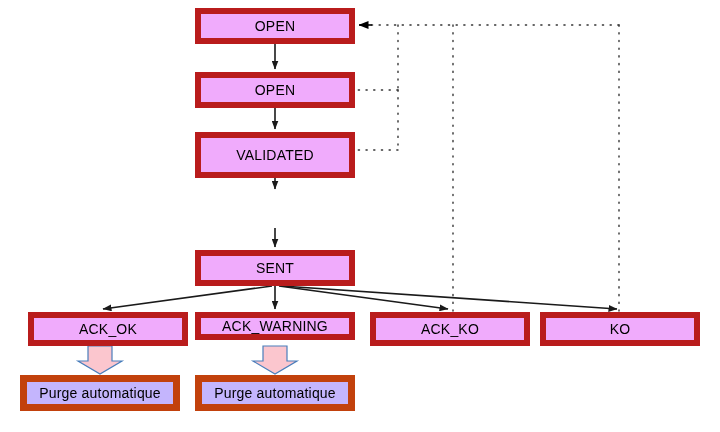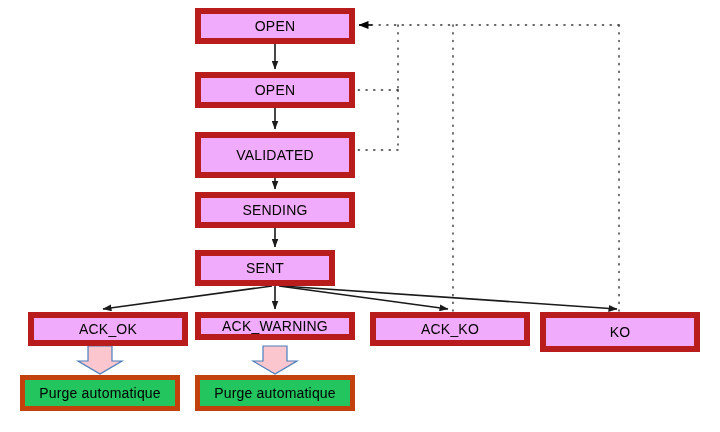--- a/index.html
+++ b/index.html
@@ -39,22 +39,22 @@
     line-height: 1;
     color: #000000;
     letter-spacing: 0.2px;
     white-space: nowrap;
   }
   .node-state {
     background: #f0abfc;
     border: 6px solid #b91c1c;
   }
   .node-purge {
-    background: #22c55e;
-    border: 5px solid #c2410c;
+    background: #c4b5fd;
+    border: 7px solid #c2410c;
   }
 </style>
 </head>
 <body>
 
 <div id="canvas">
 
   <svg id="edges" viewBox="0 0 720 432" width="720" height="432" xmlns="http://www.w3.org/2000/svg">
     <defs>
       <marker id="arrowhead" markerWidth="9" markerHeight="7" refX="8.5" refY="3.5" orient="auto" markerUnits="userSpaceOnUse">
@@ -129,41 +129,38 @@
   </div>
 
   <div class="node node-state" style="left:195px; top:72px; width:160px; height:36px;">
     <span>OPEN</span>
   </div>
 
   <div class="node node-state" style="left:195px; top:132px; width:160px; height:46px;">
     <span>VALIDATED</span>
   </div>
 
-  <div class="node node-state" style="left:195px; top:192px; width:160px; height:36px;">
-    <span>SENDING</span>
-  </div>
 
-  <div class="node node-state" style="left:195px; top:250px; width:140px; height:36px;">
+  <div class="node node-state" style="left:195px; top:250px; width:160px; height:36px;">
     <span>SENT</span>
   </div>
 
   <div class="node node-state" style="left:20px; top:312px; width:160px; height:34px;margin-left:8px;">
     <span>ACK_OK</span>
   </div>
 
   <div class="node node-state" style="left:195px; top:312px; width:160px; height:28px;">
     <span>ACK_WARNING</span>
   </div>
 
   <div class="node node-state" style="left:370px; top:312px; width:160px; height:34px;">
     <span>ACK_KO</span>
   </div>
 
-  <div class="node node-state" style="left:540px; top:312px; width:160px; height:40px;">
+  <div class="node node-state" style="left:540px; top:312px; width:160px; height:34px;">
     <span>KO</span>
   </div>
 
   <div class="node node-purge" style="left:20px; top:375px; width:160px; height:36px;">
     <span>Purge automatique</span>
   </div>
 
   <div class="node node-purge" style="left:195px; top:375px; width:160px; height:36px;">
     <span>Purge automatique</span>
   </div>

